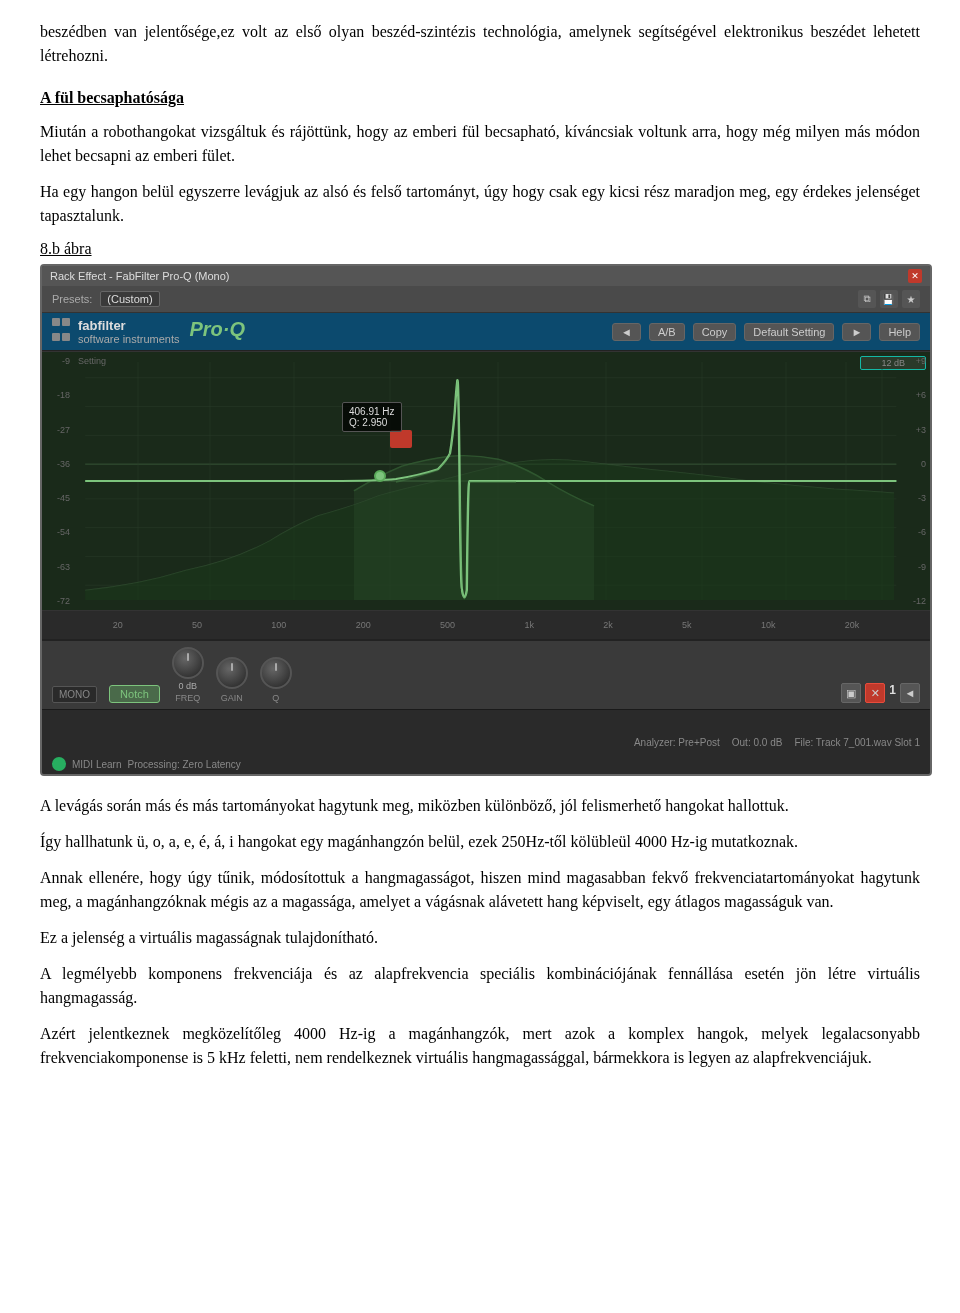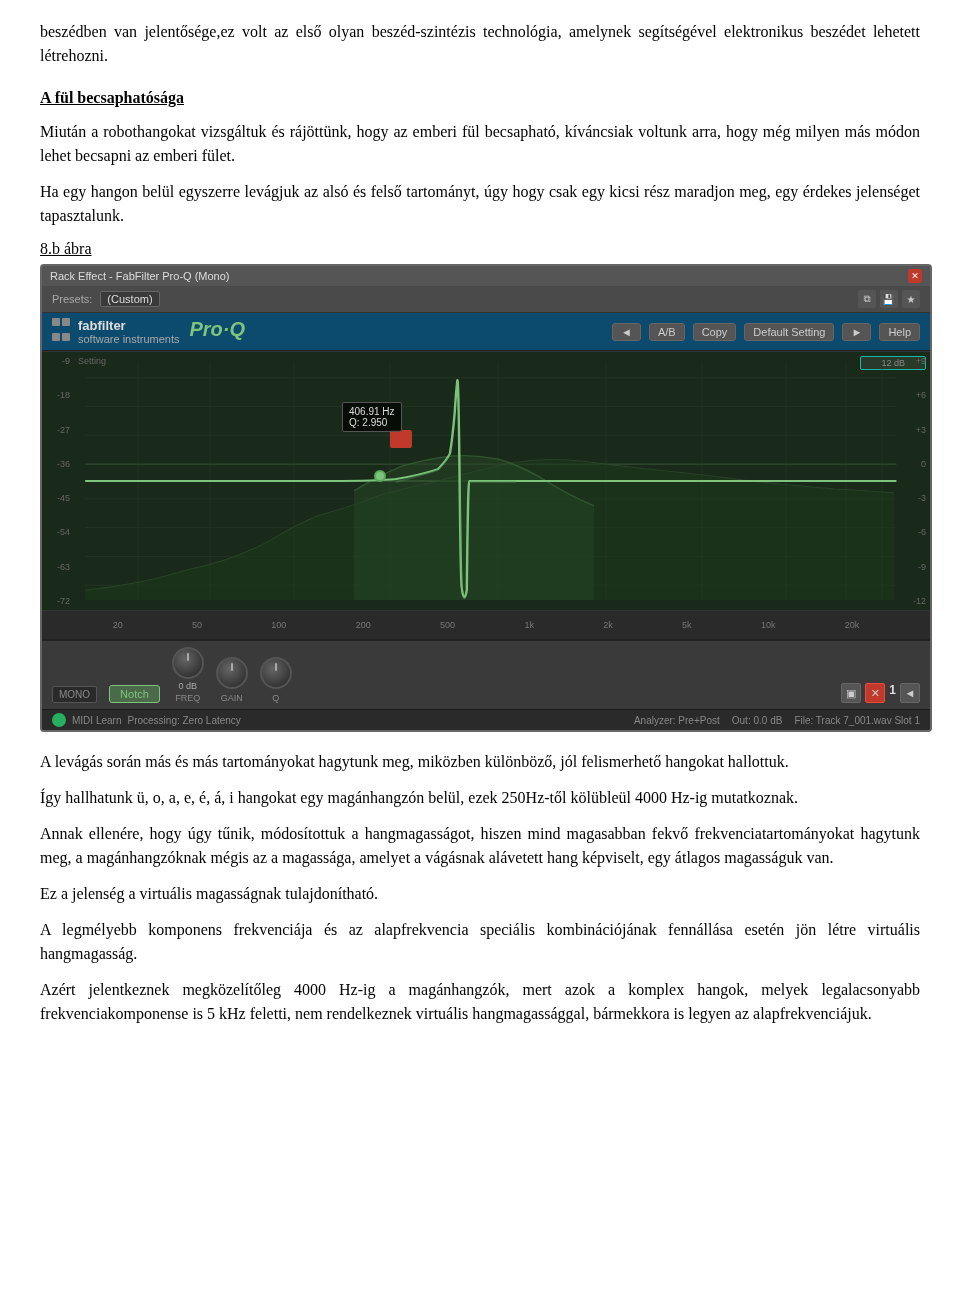--- a/index.html
+++ b/index.html
@@ -536,21 +536,21 @@
 
       <div class="eq-output-btns">
         <div class="eq-output-btn">▣</div>
         <div class="eq-output-btn red">✕</div>
         <span class="eq-band-num">1</span>
         <div class="eq-output-btn">◄</div>
       </div>
     </div>
 
     <div class="eq-bottom-bar">
-      <div style="display:flex;align-items:center;gap:6px;">
+      <div style="display:flex;align-items:center;gap:6px;margin-top:44px;">
         <span class="eq-bottom-green"></span>
         <span class="eq-bottom-processing">MIDI Learn</span>
         <span class="eq-bottom-processing">Processing:  Zero Latency</span>
       </div>
       <div style="display:flex;align-items:center;gap:12px;">
         <span class="eq-bottom-processing">Analyzer:  Pre+Post</span>
         <span class="eq-bottom-processing">Out: 0.0 dB</span>
         <span class="eq-bottom-file">File: Track 7_001.wav  Slot 1</span>
       </div>
     </div>

